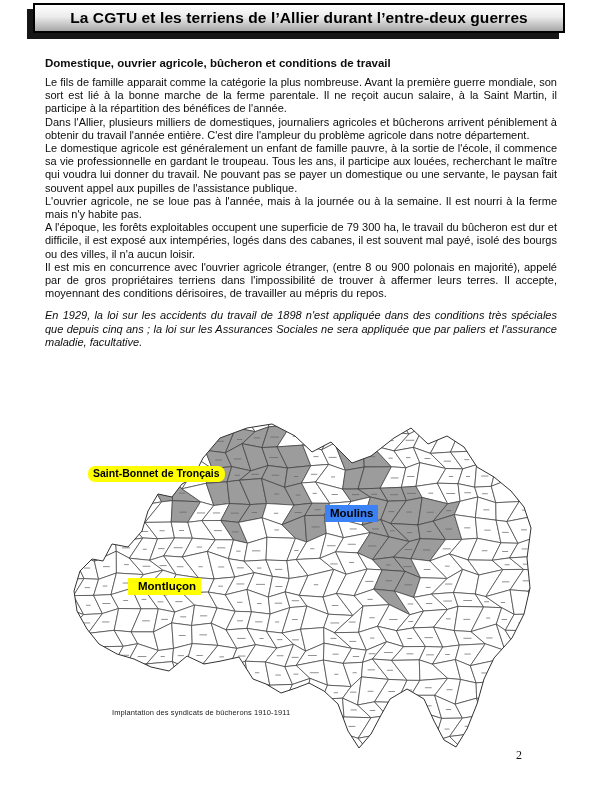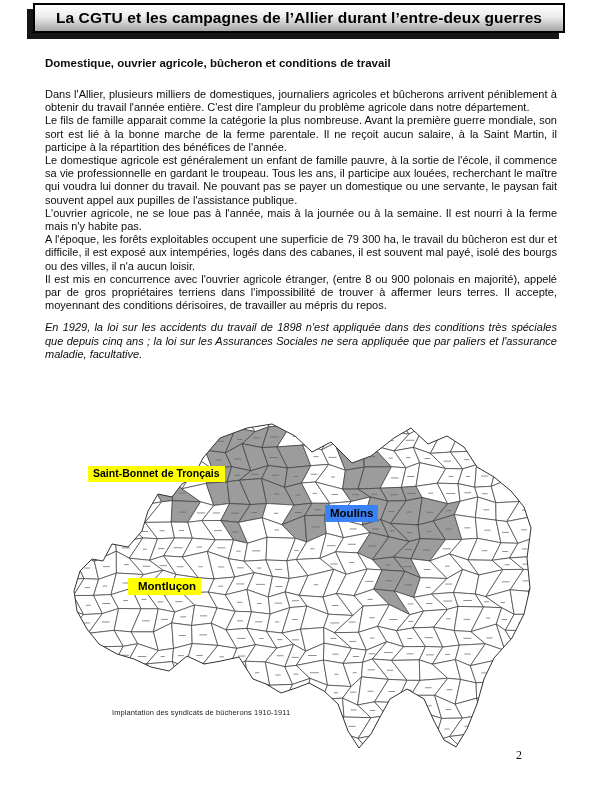--- a/index.html
+++ b/index.html
@@ -10,21 +10,21 @@
   .title-bar{
     position:absolute;left:33px;top:3px;width:528px;height:26px;
     border:2px solid #000;
     background:linear-gradient(180deg,#ffffff 0%,#ececec 45%,#a6a6a6 100%);
     box-shadow:-6px 6px 0 #161616;
     display:flex;align-items:center;justify-content:center;
     font-weight:bold;font-size:15.5px;letter-spacing:0.1px;color:#000;
     white-space:nowrap;
   }
   .doc{position:absolute;left:45px;top:57px;width:512px;}
-  .doc h2{margin:0 0 18px 0;font-size:11.5px;font-weight:bold;line-height:13px;}
+  .doc h2{margin:0 0 6px 0;font-size:11.5px;font-weight:bold;line-height:13px;}
   .doc p{margin:0;font-size:11px;line-height:13.2px;text-align:justify;}
   .doc p.closing{margin-top:9px;font-style:italic;}
   svg.map{position:absolute;left:0;top:0;width:600px;height:800px;pointer-events:none;}
   .map-label{
     position:absolute;font-weight:bold;color:#000;background:#ffff00;
     padding:2px 5px;white-space:nowrap;line-height:1.1;
   }
   #lbl-sb{left:88px;top:466px;font-size:10.5px;}
   #lbl-mo{left:325px;top:505px;font-size:11.5px;}
   #lbl-ml{left:128px;top:578px;font-size:11.5px;}
@@ -35,26 +35,26 @@
   .page-number{
     position:absolute;left:516px;top:748px;
     font-family:"Liberation Serif",serif;font-size:12px;color:#111;
   }
 </style>
 </head>
 <body>
 
 <div class="page">
 
-  <div class="title-bar">La CGTU et les campagnes de l’Allier durant l’entre-deux guerres</div>
+  <div class="title-bar">La CGTU et les terriens de l’Allier durant l’entre-deux guerres</div>
 
   <div class="doc">
     <h2>Domestique, ouvrier agricole, bûcheron et conditions de travail</h2>
+    <p>Le fils de famille apparait comme la catégorie la plus nombreuse. Avant la première guerre mondiale, son sort est lié à la bonne marche de la ferme parentale. Il ne reçoit aucun salaire, à la Saint Martin, il participe à la répartition des bénéfices de l'année.</p>
     <p>Dans l'Allier, plusieurs milliers de domestiques, journaliers agricoles et bûcherons arrivent péniblement à obtenir du travail l'année entière. C'est dire l'ampleur du problème agricole dans notre département.</p>
-    <p>Le fils de famille apparait comme la catégorie la plus nombreuse. Avant la première guerre mondiale, son sort est lié à la bonne marche de la ferme parentale. Il ne reçoit aucun salaire, à la Saint Martin, il participe à la répartition des bénéfices de l'année.</p>
     <p>Le domestique agricole est généralement un enfant de famille pauvre, à la sortie de l'école, il commence sa vie professionnelle en gardant le troupeau. Tous les ans, il participe aux louées, recherchant le maître qui voudra lui donner du travail. Ne pouvant pas se payer un domestique ou une servante, le paysan fait souvent appel aux pupilles de l'assistance publique.</p>
     <p>L'ouvrier agricole, ne se loue pas à l'année, mais à la journée ou à la semaine. Il est nourri à la ferme mais n'y habite pas.</p>
     <p>A l'époque, les forêts exploitables occupent une superficie de 79 300 ha, le travail du bûcheron est dur et difficile, il est exposé aux intempéries, logés dans des cabanes, il est souvent mal payé, isolé des bourgs ou des villes, il n'a aucun loisir.</p>
     <p>Il est mis en concurrence avec l'ouvrier agricole étranger, (entre 8 ou 900 polonais en majorité), appelé par de gros propriétaires terriens dans l'impossibilité de trouver à affermer leurs terres. Il accepte, moyennant des conditions dérisoires, de travailler au mépris du repos.</p>
     <p class="closing">En 1929, la loi sur les accidents du travail de 1898 n'est appliquée dans des conditions très spéciales que depuis cinq ans ; la loi sur les Assurances Sociales ne sera appliquée que par paliers et l'assurance maladie, facultative.</p>
   </div>
 
   <svg class="map" id="allier-map" viewBox="0 0 600 800">
       <defs>
         <clipPath id="dept-clip">
@@ -1031,21 +1031,21 @@
         <polygon points="545.2,696.2 562.7,696.2 571.9,720.4 551.7,714.1" fill="#ffffff" stroke="#3c3c3c" stroke-width="0.7"></polygon>
         <rect x="555.4" y="706.7" width="5.0" height="0.9" fill="#666" opacity="0.8"></rect>
         <polygon points="551.7,714.1 571.9,720.4 569.6,740.5 548.6,732.8" fill="#ffffff" stroke="#3c3c3c" stroke-width="0.7"></polygon>
         <rect x="556.8" y="727.0" width="7.2" height="0.9" fill="#666" opacity="0.8"></rect>
         <polygon points="548.6,732.8 569.6,740.5 572.1,749.8 552.8,754.2" fill="#ffffff" stroke="#3c3c3c" stroke-width="0.7"></polygon>
         <polygon points="552.8,754.2 572.1,749.8 566.4,767.0 548.7,772.4" fill="#ffffff" stroke="#3c3c3c" stroke-width="0.7"></polygon>
       </g>
       <polygon points="193,478 203,458 220,438 247,428 272,424 295,436 312,452 331,442 352,463 371,456 394,438 411,428 428,444 447,436 464,447 477,467 494,477 511,491 524,507 531,528 527,558 530,588 524,614 512,638 494,658 484,679 477,704 467,729 456,747 444,740 434,721 424,699 407,689 390,699 380,717 371,734 359,748 348,731 338,704 324,691 309,683 296,688 281,693 266,684 253,679 239,657 221,661 204,664 187,656 169,671 151,667 134,659 117,654 99,644 87,629 77,611 74,591 80,571 92,559 103,561 112,544 128,547 142,531 148,511 158,494 172,497 182,484" fill="none" stroke="#333333" stroke-width="1"></polygon>
     </svg>
 
-  <div class="map-label" id="lbl-sb" style="background: rgb(255, 255, 0);">Saint-Bonnet de Tronçais</div>
+  <div class="map-label" id="lbl-sb" style="background: rgb(255, 255, 0); border-radius: 7px;">Saint-Bonnet de Tronçais</div>
   <div class="map-label" id="lbl-mo" style="background: #3b82f6;">Moulins</div>
   <div class="map-label" id="lbl-ml" style="background: rgb(255, 255, 0); padding-left: 10px;">Montluçon</div>
 
   <div class="map-caption">Implantation des syndicats de bûcherons 1910-1911</div>
 
   <div class="page-number">2</div>
 
 </div>
 
 </body></html>

